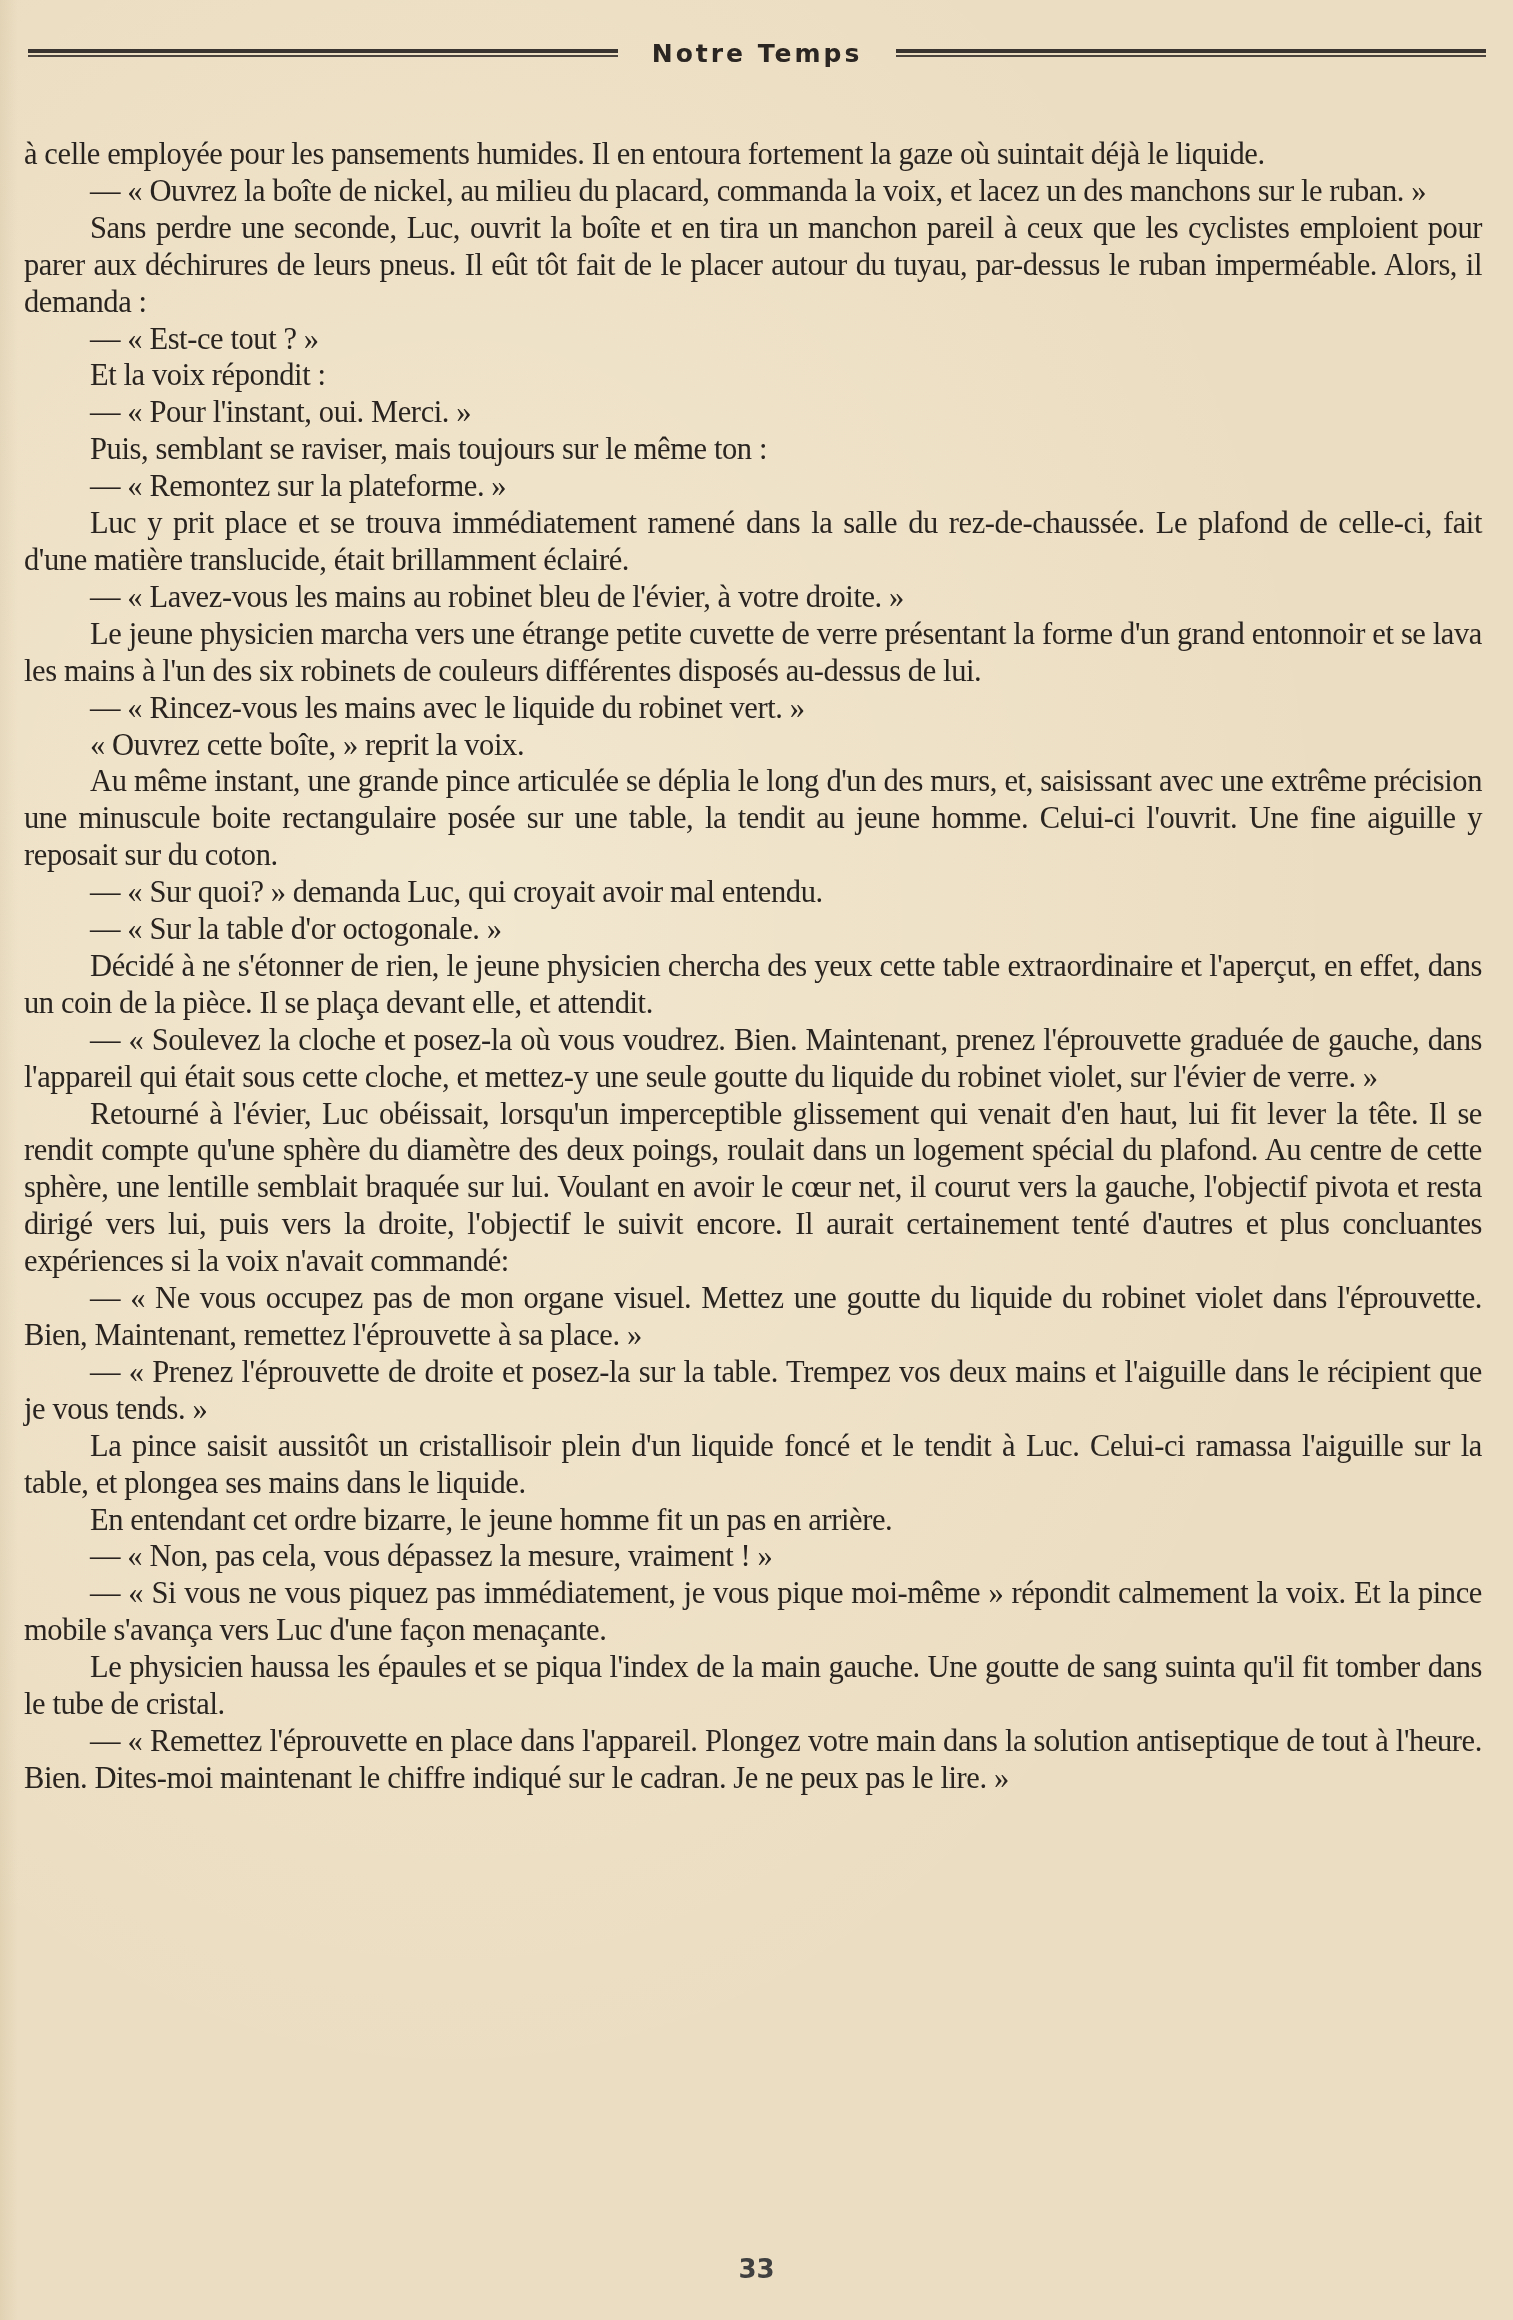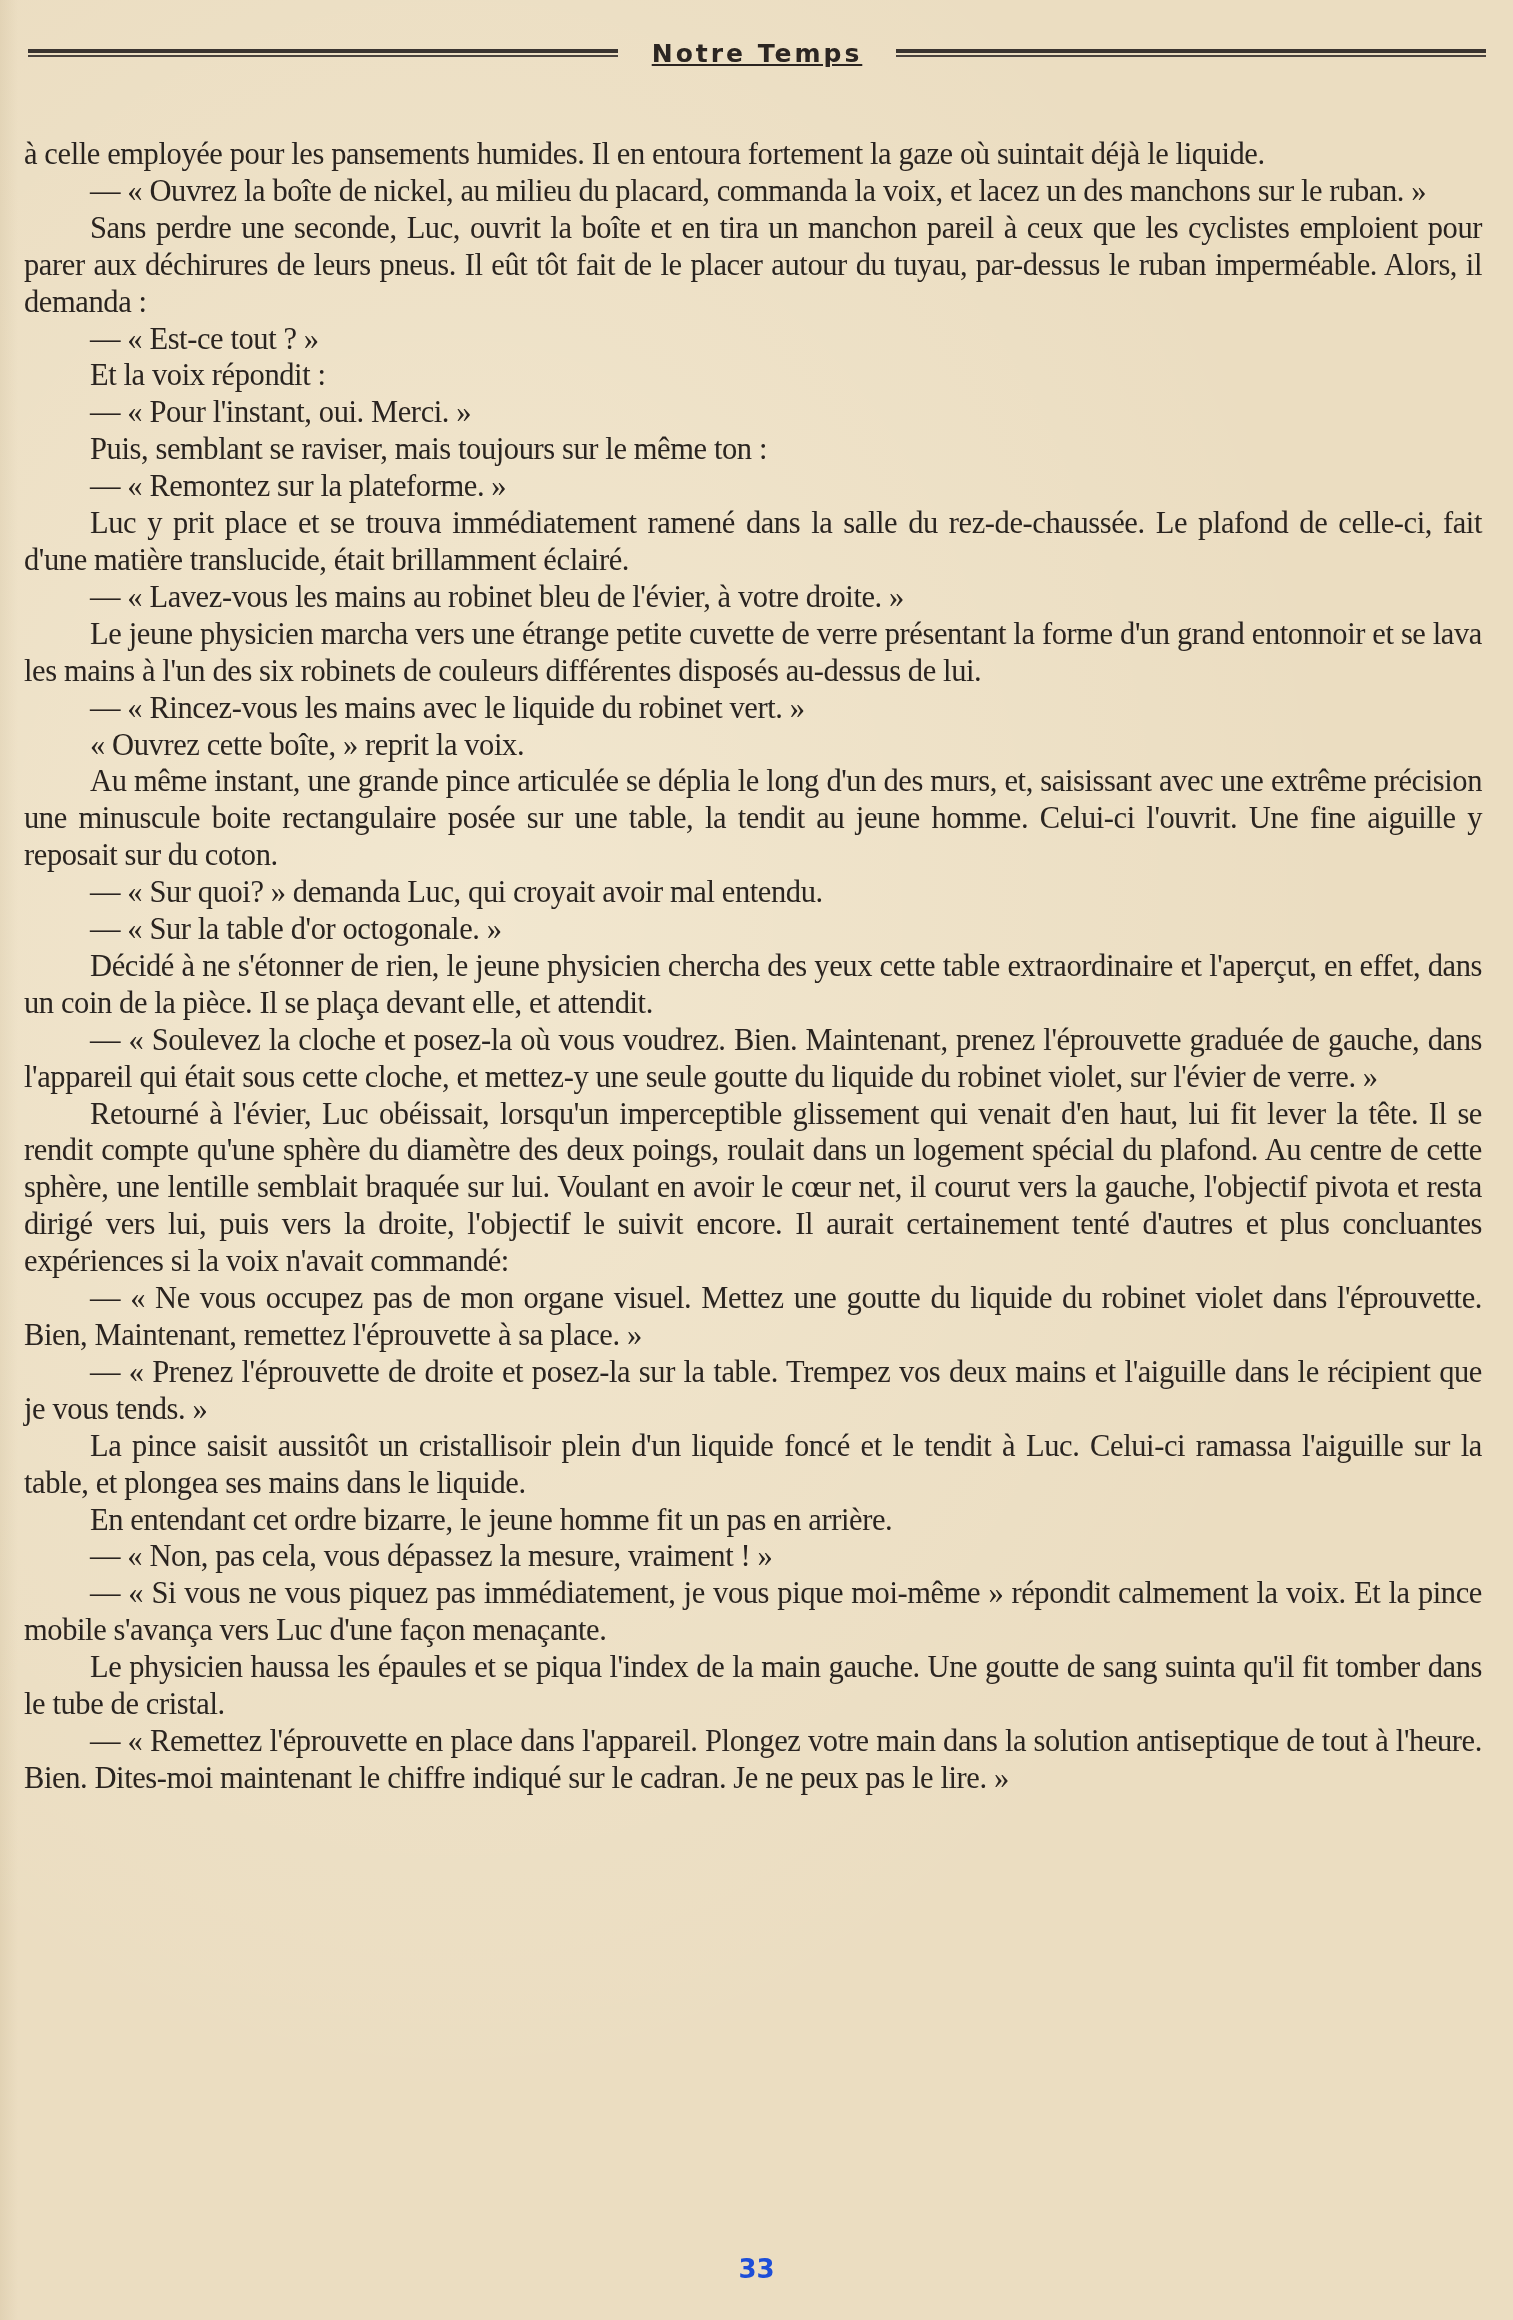--- a/index.html
+++ b/index.html
@@ -7,39 +7,39 @@
     width: 1513px; height: 2320px; overflow: hidden;
     background: #ebddc1;
     background-image: radial-gradient(ellipse at 30% 40%, rgba(255,250,235,0.35), rgba(0,0,0,0) 60%),
                       linear-gradient(90deg, rgba(180,160,120,0.18) 0px, rgba(0,0,0,0) 18px);
     position: relative;
     font-family: "Liberation Serif", "DejaVu Serif", serif;
     color: #2a2420;
   }
   .header {
     position: absolute; top: 36px; left: 28px; width: 1458px; height: 34px;
-    display: flex; align-items: center; text-decoration: underline;
+    display: flex; align-items: center;
   }
   .rule { flex: 1; height: 8px; position: relative; }
   .rule::before { content: ""; position: absolute; left: 0; right: 0; top: 0; height: 4px; background: #3a3430; }
   .rule::after { content: ""; position: absolute; left: 0; right: 0; top: 6px; height: 2px; background: #4a433e; }
   .header-title {
     padding: 0 34px; font-family: "DejaVu Sans", sans-serif; font-weight: bold;
     font-size: 25px; letter-spacing: 3px; color: #2c2622; white-space: nowrap;
   }
   .text {
     position: absolute; top: 108px; left: 24px; width: 1458px;
     font-size: 30.5px; line-height: 36.9px; text-align: justify;
     letter-spacing: -0.4px;
   }
   .text p { margin: 0; text-indent: 66px; }
   .text p.noindent { text-indent: 0; margin-top: 28px; }
   .page-number {
     position: absolute; top: 2254px; left: 0; width: 1513px; text-align: center;
-    font-family: "DejaVu Sans", sans-serif; font-weight: bold; font-size: 26px; color: #1d4ed8;
+    font-family: "DejaVu Sans", sans-serif; font-weight: bold; font-size: 26px; color: #404040;
   }
 </style>
 </head>
 <body>
 
 <div class="header">
   <div class="rule"></div>
   <div class="header-title">Notre Temps</div>
   <div class="rule"></div>
 </div>

